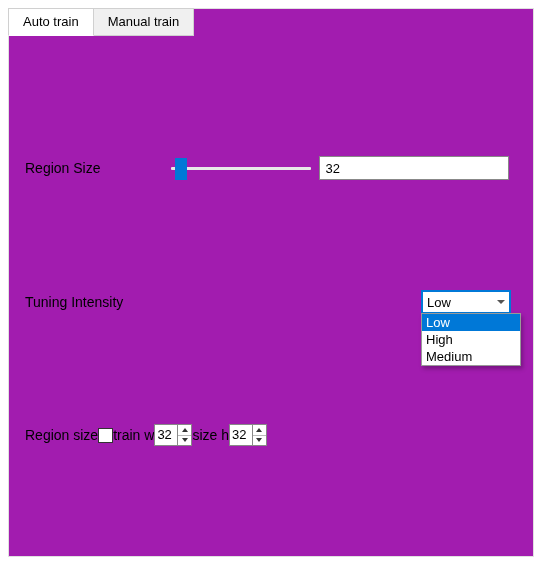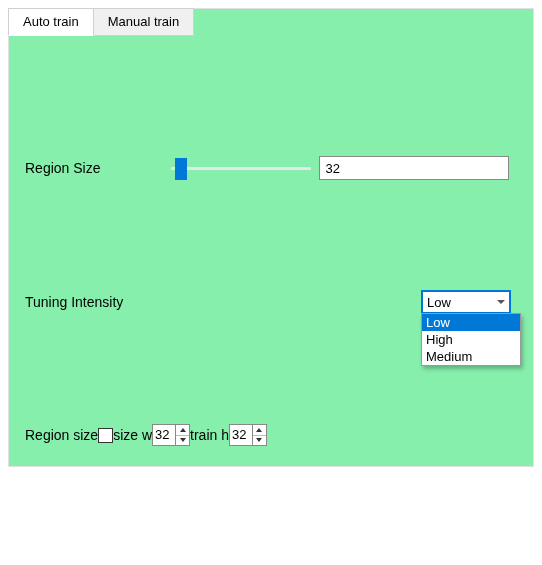--- a/index.html
+++ b/index.html
@@ -5,24 +5,24 @@
     * { box-sizing: border-box; margin: 0; padding: 0; }
     body {
       font-family: "Segoe UI", Tahoma, sans-serif;
       font-size: 13px;
       color: #000;
       background: #fff;
       padding: 8px;
     }
     .panel {
       width: 526px;
-      height: 459px;
+      height: 549px;
       border: 1px solid #e0e0e0;
       position: relative;
-      background: #86efac;
+      background: #a21caf;
     }
     .tabs {
       display: flex;
       margin-top: -1px;
       margin-left: -1px;
     }
     .tab {
       padding: 5px 14px 6px 14px;
       border: 1px solid #d0d0d0;
       background: #f0f0f0;
@@ -209,33 +209,33 @@
           <div class="dropdown-item selected">Low</div>
           <div class="dropdown-item">High</div>
           <div class="dropdown-item">Medium</div>
         </div>
       </div>
     </div>
 
     <div class="region-row">
       <span class="label">Region size</span>
       <span class="checkbox"></span>
-      <span>size w</span>
+      <span>train w</span>
       <span class="spinner">
         <span class="val">32</span>
         <span class="arrows">
           <span class="arrow">
               <span class="tri-up"></span>
             </span>
           <span class="arrow">
               <span class="tri-down"></span>
             </span>
         </span>
       </span>
-      <span>train h</span>
+      <span>size h</span>
       <span class="spinner">
         <span class="val">32</span>
         <span class="arrows">
           <span class="arrow">
               <span class="tri-up"></span>
             </span>
           <span class="arrow">
               <span class="tri-down"></span>
             </span>
         </span>

